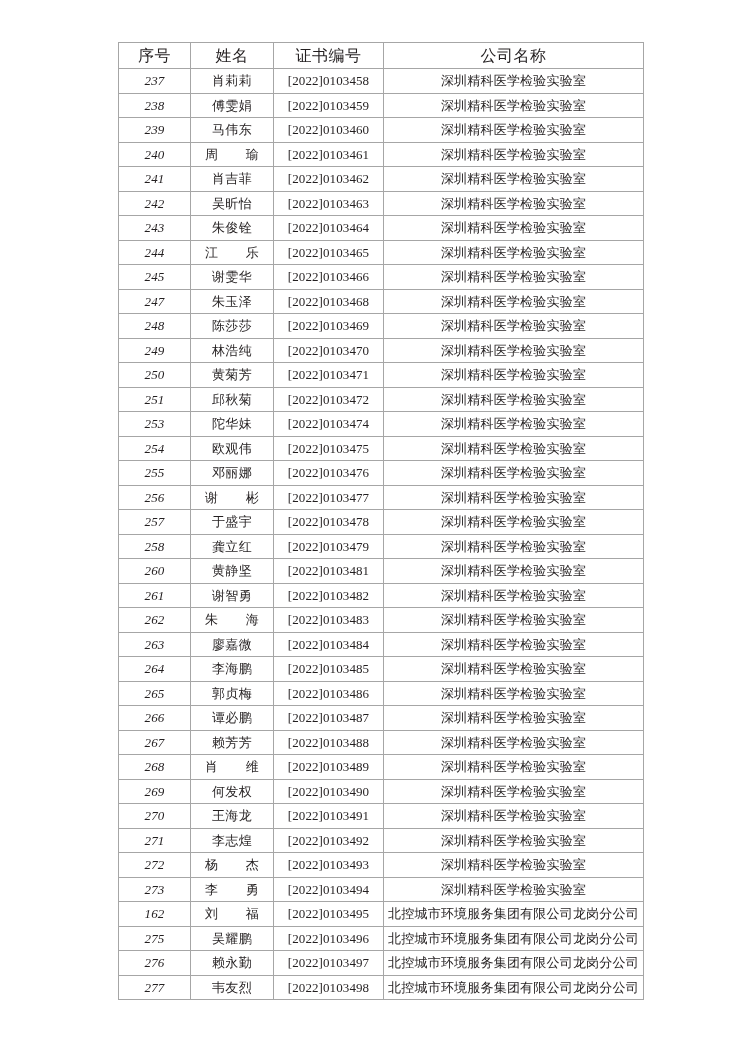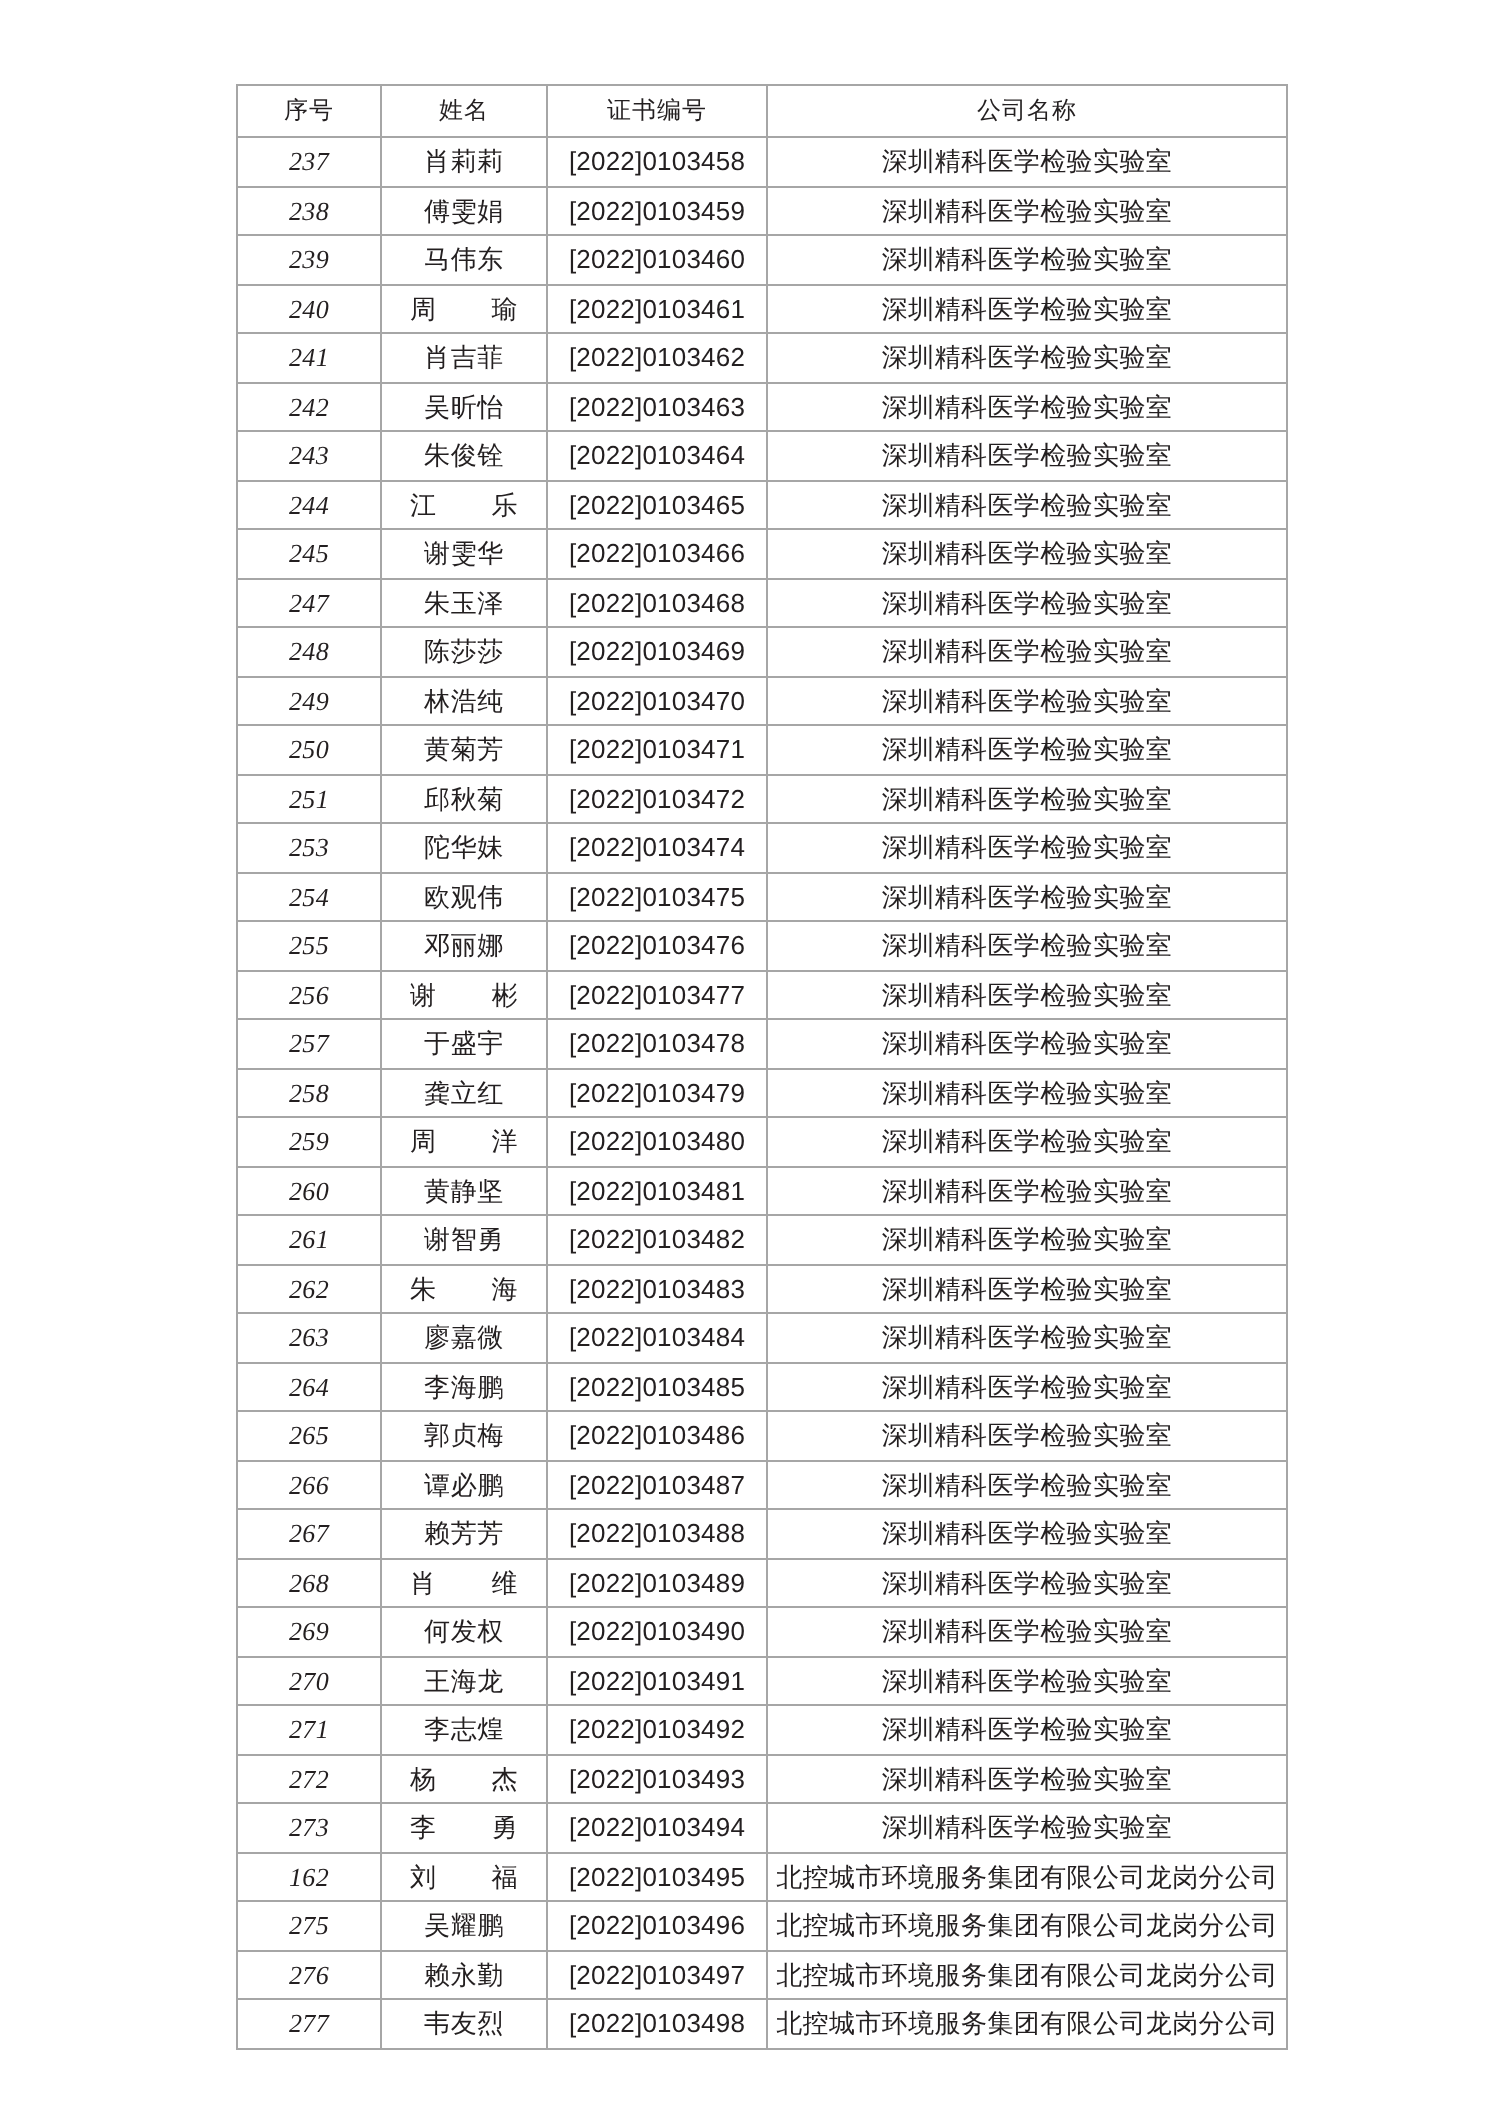--- a/index.html
+++ b/index.html
@@ -49,21 +49,21 @@
     vertical-align: middle;
     padding: 0;
     background: #ffffff;
     white-space: nowrap;
     overflow: hidden;
   }
 
   table.registry thead th {
     height: 25px;
     line-height: 25px;
-    font-size: 12px;
+    font-size: 16px;
     font-weight: normal;
     letter-spacing: 0.5px;
   }
 
   table.registry tbody td {
     height: 23.5px;
     line-height: 23.5px;
     font-size: 13px;
   }
 
@@ -82,21 +82,21 @@
   
   td.name.spaced span.nm {
     display: inline-block;
     width: 54px;
     text-align: justify;
     text-align-last: justify;
     text-justify: inter-character;
   }
 
   td.cert {
-    font-family: Liberation Sans, sans-serif;
+    font-family: Liberation Serif, serif;
     font-size: 12.5px;
     letter-spacing: 0.1px;
   }
 
   td.company {
     font-size: 13px;
     letter-spacing: 0.2px;
     margin-left: 24px;
   }
 </style>
@@ -235,26 +235,20 @@
             <td class="cert">[2022]0103478</td>
             <td class="company">深圳精科医学检验实验室</td>
           </tr>
           <tr>
             <td class="seq">258</td>
             <td class="name">龚立红</td>
             <td class="cert">[2022]0103479</td>
             <td class="company">深圳精科医学检验实验室</td>
           </tr>
           <tr>
-            <td class="seq">259</td>
-            <td class="name spaced"><span class="nm">周洋</span></td>
-            <td class="cert">[2022]0103480</td>
-            <td class="company">深圳精科医学检验实验室</td>
-          </tr>
-          <tr>
             <td class="seq">260</td>
             <td class="name">黄静坚</td>
             <td class="cert">[2022]0103481</td>
             <td class="company">深圳精科医学检验实验室</td>
           </tr>
           <tr>
             <td class="seq">261</td>
             <td class="name">谢智勇</td>
             <td class="cert">[2022]0103482</td>
             <td class="company">深圳精科医学检验实验室</td>

